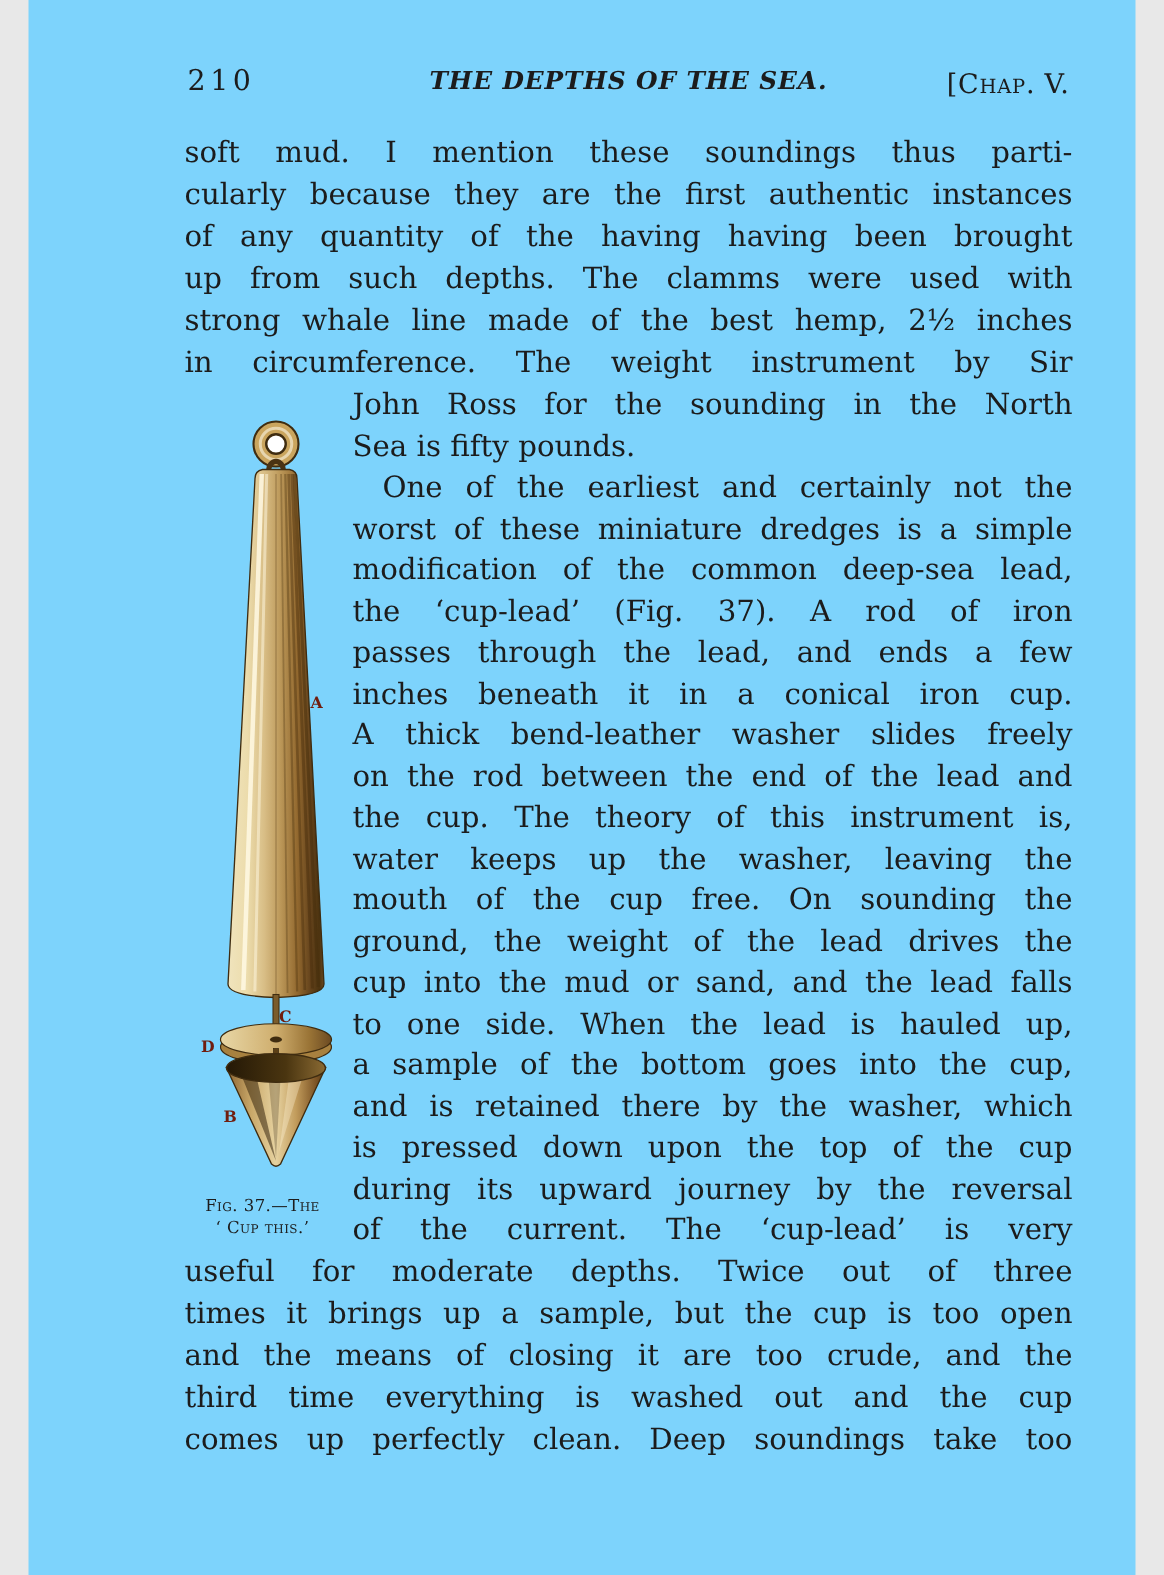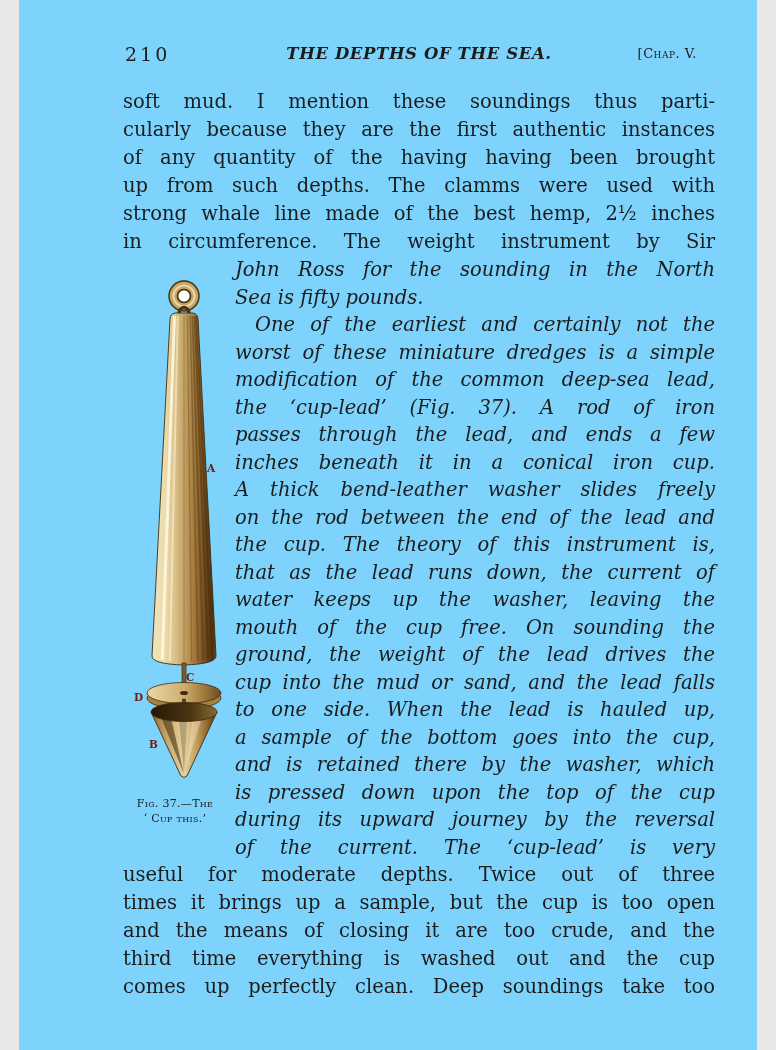--- a/index.html
+++ b/index.html
@@ -7,30 +7,30 @@
     position:relative; width:738px; height:1050px; background:#7dd3fc;
     font-family:"DejaVu Serif","Liberation Serif",serif; color:#1c1c1c;
     margin:0 auto; overflow:hidden;
   }
   .header { position:absolute; top:42px; left:104px; width:592px; height:28px; }
   .pagenum { position:absolute; left:2px; top:1px; font-size:19px; letter-spacing:3px; }
   .running-title {
     position:absolute; left:0; right:0; top:2px; text-align:center;
     font-style:italic; font-weight:bold; font-size:16.5px; letter-spacing:0.6px;
   }
-  .chapter { position:absolute; right:18px; top:4px; font-size:13px; font-variant:small-caps; letter-spacing:0.5px; }
+  .chapter { position:absolute; right:2px; top:4px; font-size:18px; font-variant:small-caps; letter-spacing:0.5px; }
 
   .body-text { position:absolute; left:104px; top:88px; width:592px; font-size:19.5px; }
   .ln { height:28px; line-height:28px; text-align:justify; text-align-last:justify; overflow:visible; }
   .para-end { text-align-last:left; }
   .indent { text-indent:20px; }
 
   .sec2 { display:flex; }
   .fig-col { width:104px; flex:0 0 104px; }
-  .txt-col { width:480px; margin-left:8px;font-style:italic; }
+  .txt-col { width:480px; margin-left:8px; }
   .txt-col .ln { height:27.5px; line-height:27.5px; }
 
   .fig-svg { display:block; }
   .fig-caption { text-align:center; font-size:11px; line-height:15px; font-variant:small-caps; letter-spacing:0.3px; }
 
   .fig-label { font-family:"DejaVu Serif","Liberation Serif",serif; font-weight:bold; font-size:10.5px; }
 </style>
 </head>
 <body>
 
@@ -142,21 +142,20 @@
         <div class="ln para-end">Sea is fifty pounds.</div>
         <div class="ln indent">One of the earliest and certainly not the</div>
         <div class="ln">worst of these miniature dredges is a simple</div>
         <div class="ln">modification of the common deep-sea lead,</div>
         <div class="ln">the ‘cup-lead’ (Fig. 37).  A rod of iron</div>
         <div class="ln">passes through the lead, and ends a few</div>
         <div class="ln">inches beneath it in a conical iron cup.</div>
         <div class="ln">A thick bend-leather washer slides freely</div>
         <div class="ln">on the rod between the end of the lead and</div>
         <div class="ln">the cup.  The theory of this instrument is,</div>
-        <div class="ln">that as the lead runs down, the current of</div>
         <div class="ln">water keeps up the washer, leaving the</div>
         <div class="ln">mouth of the cup free.  On sounding the</div>
         <div class="ln">ground, the weight of the lead drives the</div>
         <div class="ln">cup into the mud or sand, and the lead falls</div>
         <div class="ln">to one side.  When the lead is hauled up,</div>
         <div class="ln">a sample of the bottom goes into the cup,</div>
         <div class="ln">and is retained there by the washer, which</div>
         <div class="ln">is pressed down upon the top of the cup</div>
         <div class="ln">during its upward journey by the reversal</div>
         <div class="ln">of the current.  The ‘cup-lead’ is very</div>

